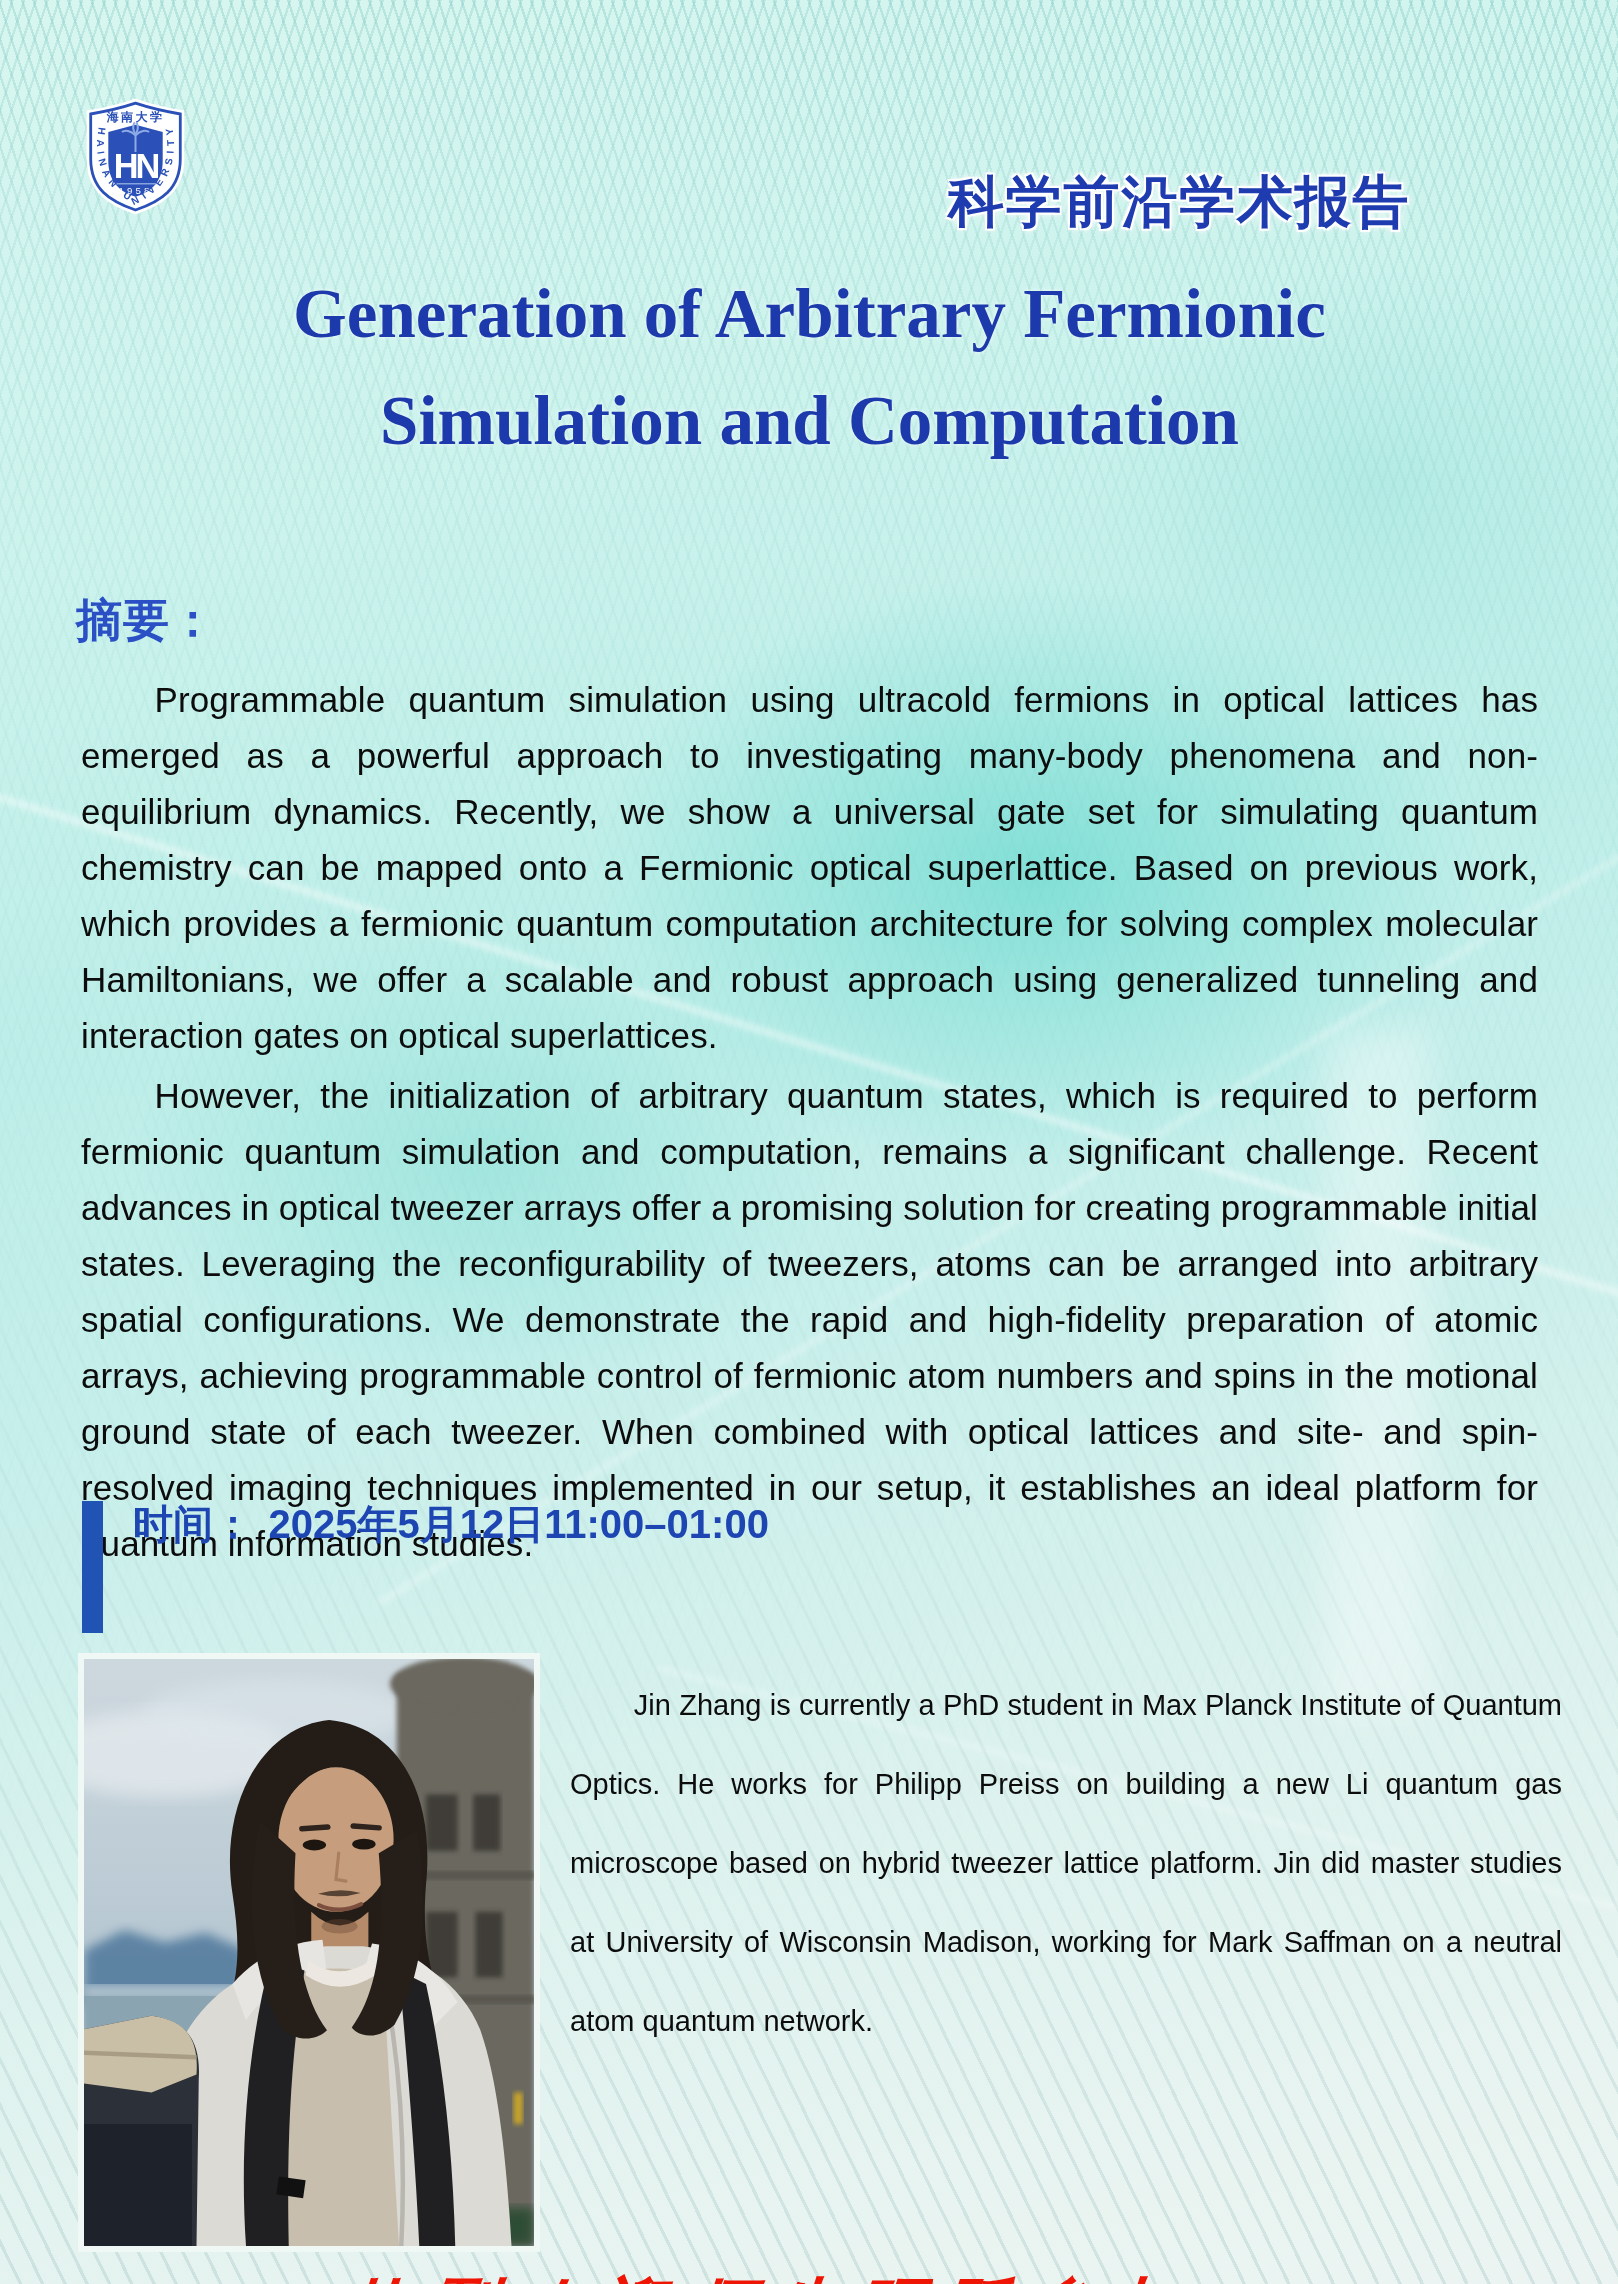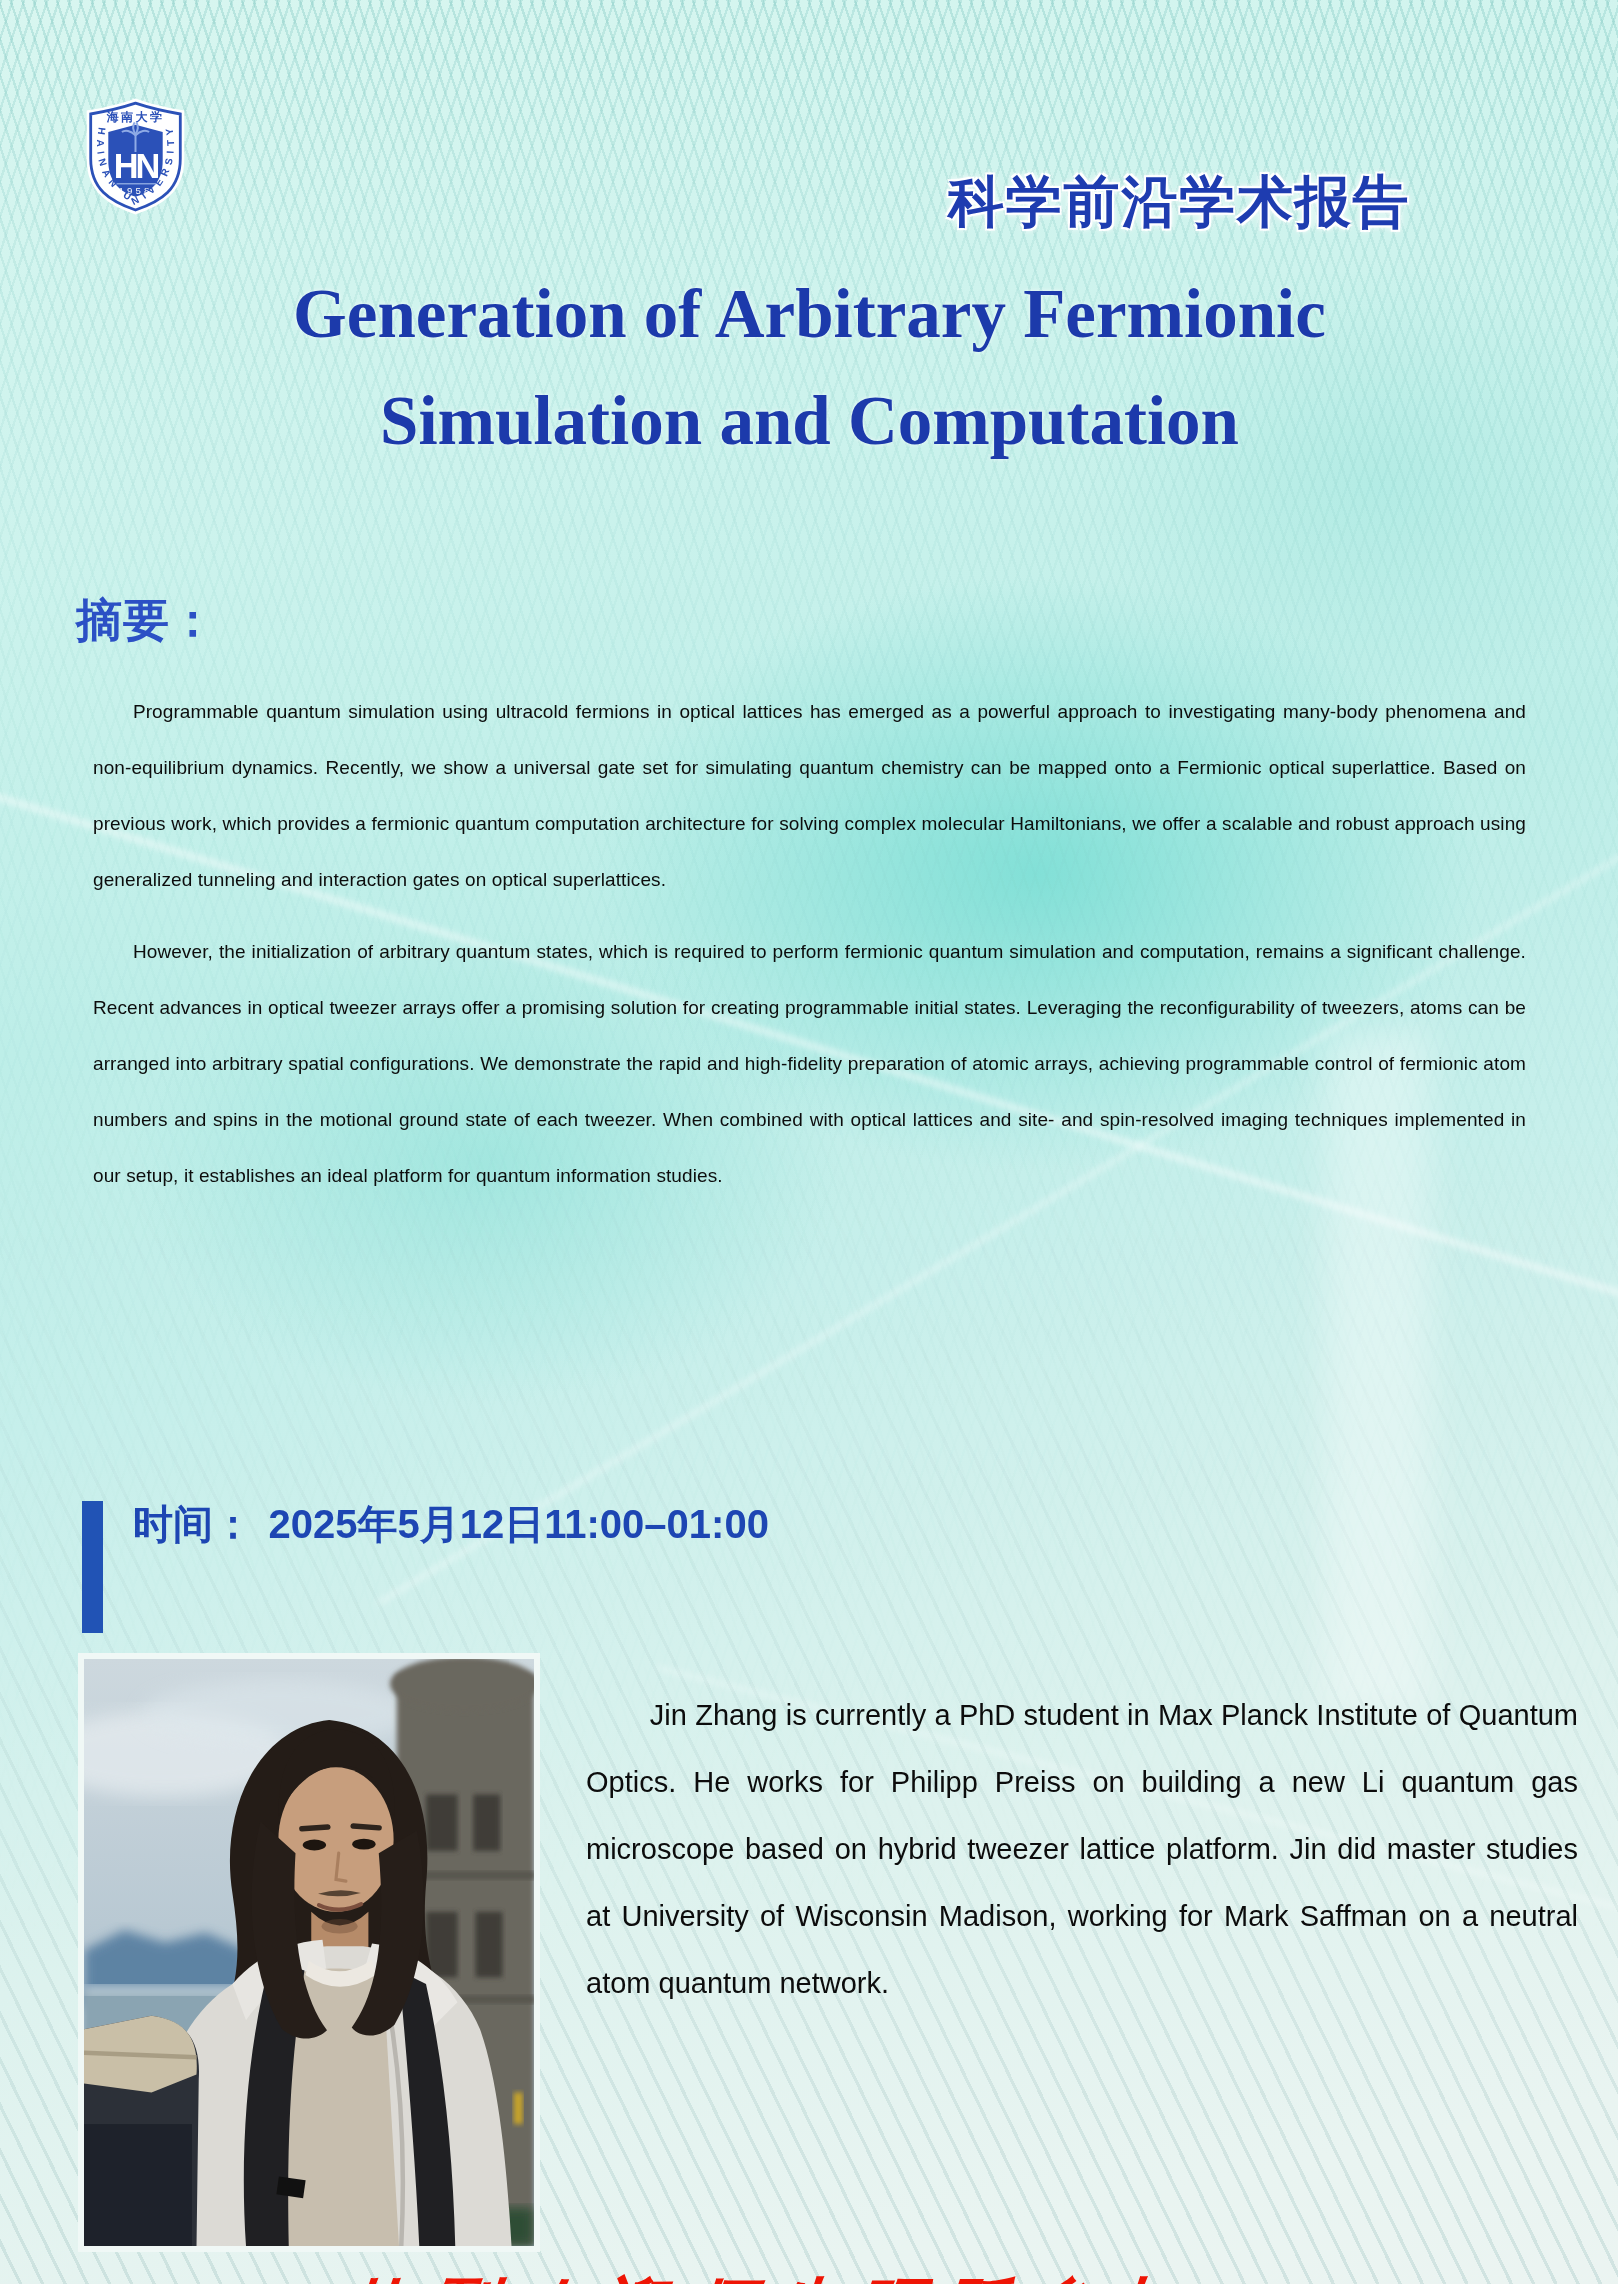--- a/index.html
+++ b/index.html
@@ -51,36 +51,36 @@
     position:absolute;left:0;right:0;top:250px;margin:11px;text-align:center;
     font-family:"Liberation Serif",serif;font-weight:bold;font-size:69px;line-height:107px;color:#1c3aab;
     text-shadow:0 0 4.6px rgba(255,255,255,.8);}
   .title span{display:block;}
   
   .abstract-label{
     position:absolute;left:76px;top:590px;
     font-size:46px;font-weight:bold;color:#2b50c5;letter-spacing:0.9px;}
   .abstract-body{position:absolute;left:77px;top:668px;width:1465px;}
   .abstract-body p{
-    margin:16px;font-size:19px;line-height:56px;color:#0c0c0c;
+    margin:4px;font-size:35px;line-height:56px;color:#0c0c0c;
     text-align:justify;text-indent:2.1em;letter-spacing:0.1px;}
   
   .info{position:absolute;left:82px;top:1497px;}
   .info-bar{position:absolute;left:0;top:3.7px;width:21px;height:132px;background:#2153b5;}
   .info-rows{position:absolute;left:51px;top:0;white-space:nowrap;}
   .info-row{font-weight:bold;color:#1d46b3;font-size:40px;line-height:54px;margin-bottom:20px;}
   .info-row .lbl{margin-right:15.5px;}
   
   .photo-frame{
     position:absolute;left:78px;top:1653px;width:462px;height:599px;
     border:6px solid #f0f8f6;box-sizing:border-box;background:#b8c8d2;}
   .photo-frame svg{display:block;width:100%;height:100%;}
   .bio{
-    position:absolute;left:570px;top:1666px;width:992px;margin:16px;
-    font-size:29px;line-height:67px;color:#0c0c0c;text-align:justify;text-indent:2.2em;}
+    position:absolute;left:570px;top:1666px;width:992px;margin:0;
+    font-size:29px;line-height:79px;color:#0c0c0c;text-align:justify;text-indent:2.2em;}
   
   .welcome{
     position:absolute;left:0;right:0;top:2265px;text-align:center;
     font-family:"Liberation Serif",serif;font-weight:bold;font-size:69px;letter-spacing:16.4px;
     color:#ee1505;transform:skewX(-6deg);font-style:italic;white-space:nowrap;}
 </style>
 </head>
 <body>
 
 <div class="page">

